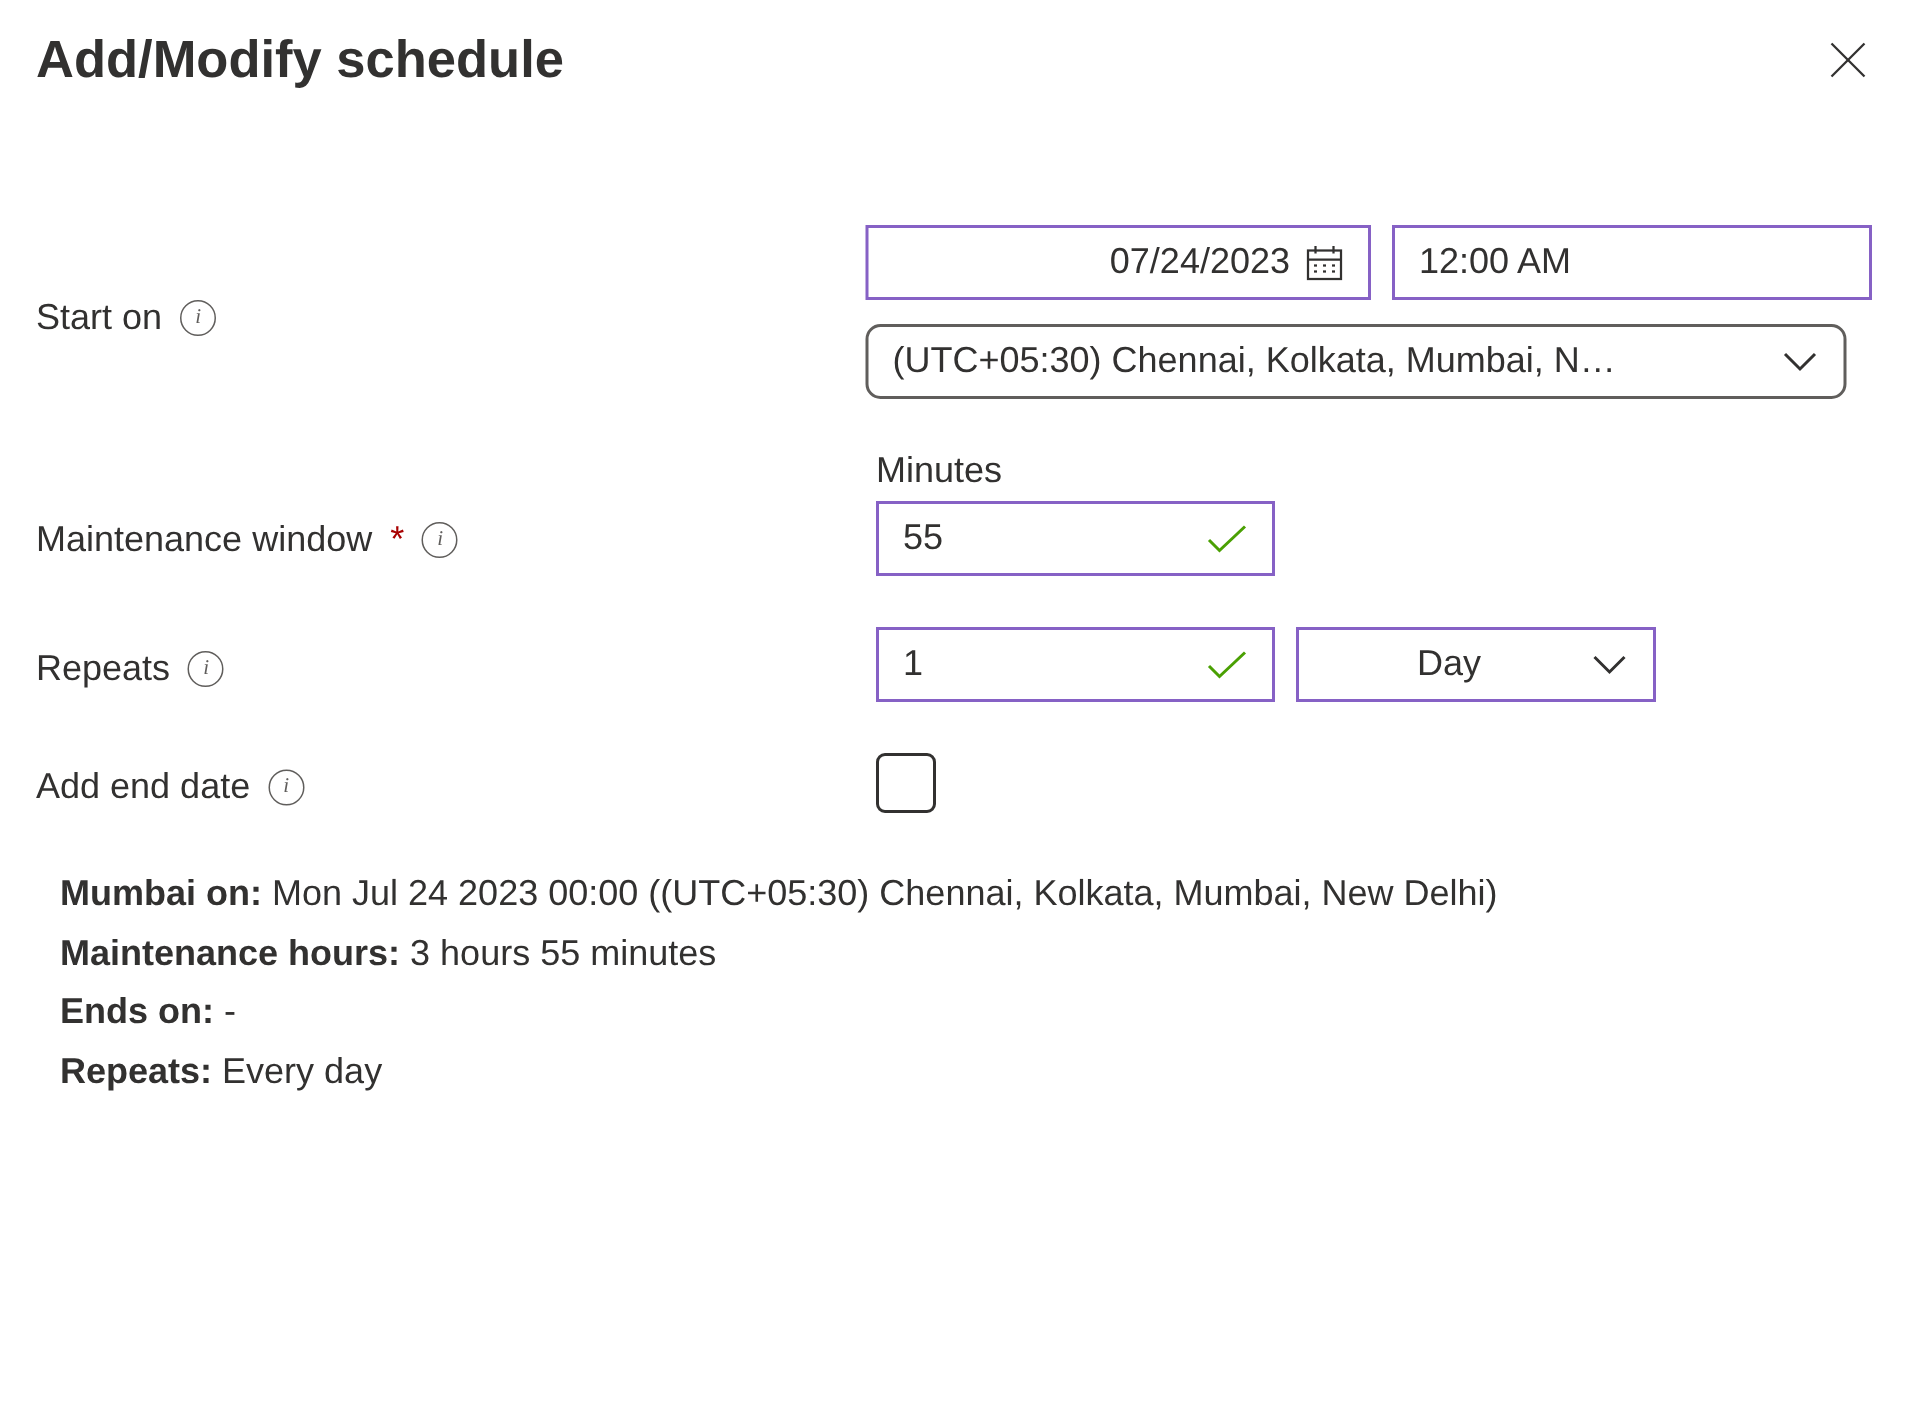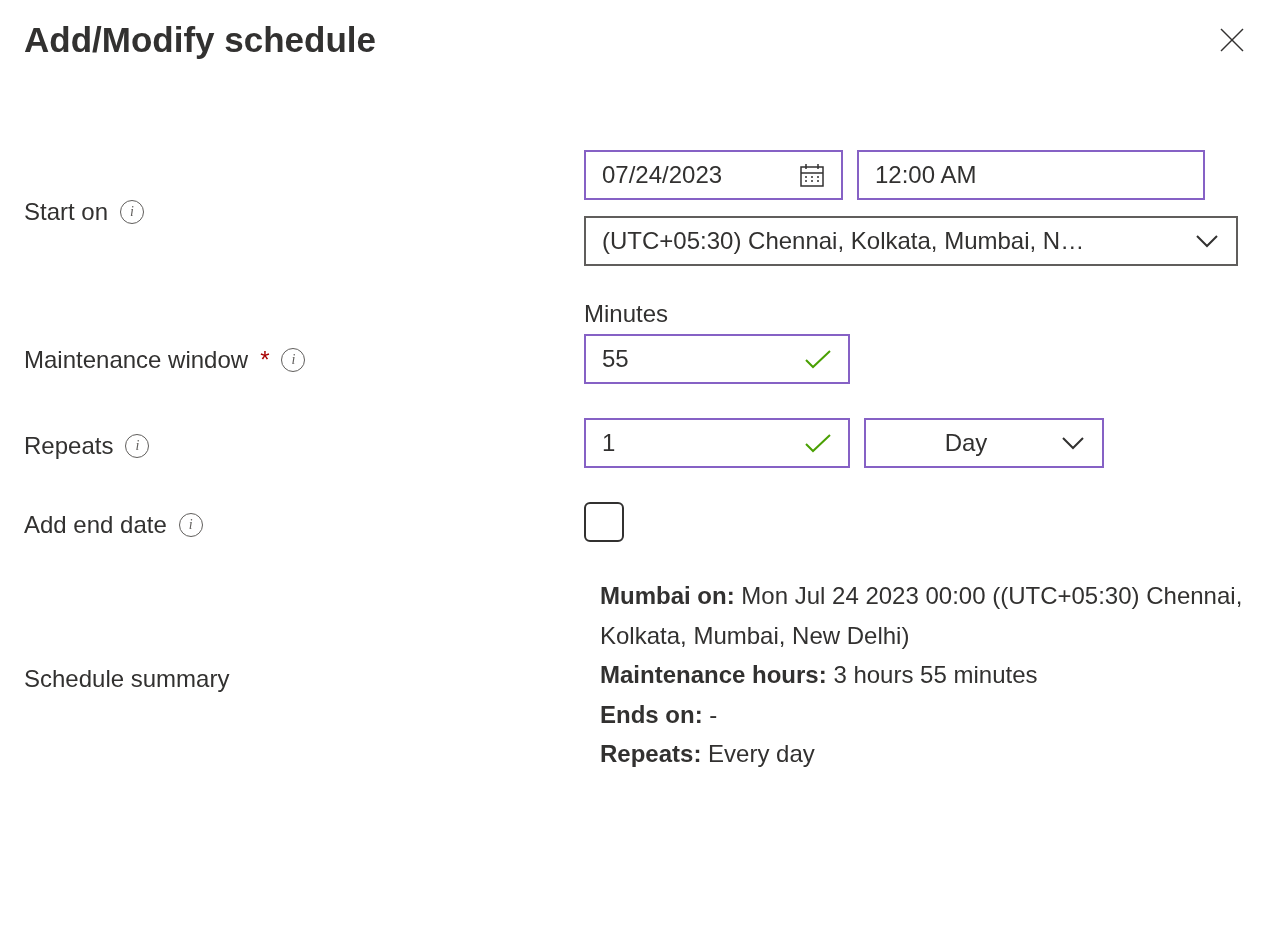--- a/index.html
+++ b/index.html
@@ -67,24 +67,24 @@
   .field {
     border: 2px solid #8661c5;
     height: 50px;
     display: flex;
     align-items: center;
     padding: 0 16px;
     font-size: 24px;
     background: #fff;
     gap: 10px;
   }
-  .field.gray { border-color: #605e5c; }
+  .field.gray { border-color: #605e5c; border-radius: 10px; }
   .field-text { flex: 1; white-space: nowrap; overflow: hidden; text-overflow: ellipsis; }
-  .w-date { width: 259px; }
-  .w-time { width: 348px; }
+  .w-date { width: 337px; text-align: right; }
+  .w-time { width: 320px; }
   .w-tz   { width: 654px; }
   .w-hm   { width: 266px; }
   .w-rep  { width: 266px; }
   .w-unit { width: 240px; text-align: center; }
   .col-stack { display: flex; flex-direction: column; gap: 6px; }
   .sublabel { font-size: 24px; }
   .checkbox {
     width: 40px; height: 40px;
     border: 2px solid #323130;
     border-radius: 6px;
@@ -194,23 +194,20 @@
   <div class="label-col">
     <span>Add end date</span>
     <span class="info-icon">i</span>
   </div>
   <div class="input-col">
     <div class="checkbox"></div>
   </div>
 </div>
 
 <div class="row">
-  <div class="label-col top">
-    <span>Schedule summary</span>
-  </div>
   <div class="input-col">
     <div class="summary-block">
       <div>
         <b>Mumbai on:</b>
         <span>Mon Jul 24 2023 00:00 ((UTC+05:30) Chennai, Kolkata, Mumbai, New Delhi)</span>
       </div>
       <div>
         <b>Maintenance hours:</b>
         <span>3 hours 55 minutes</span>
       </div>

